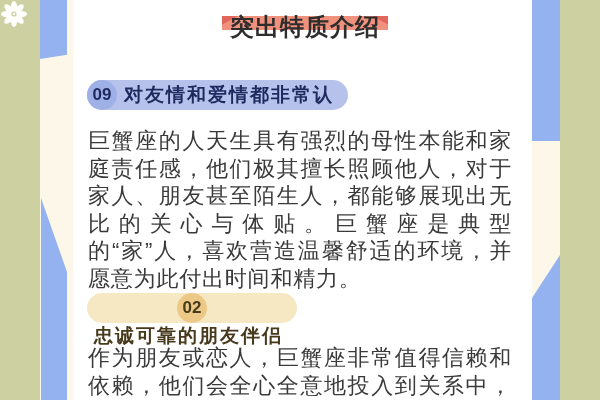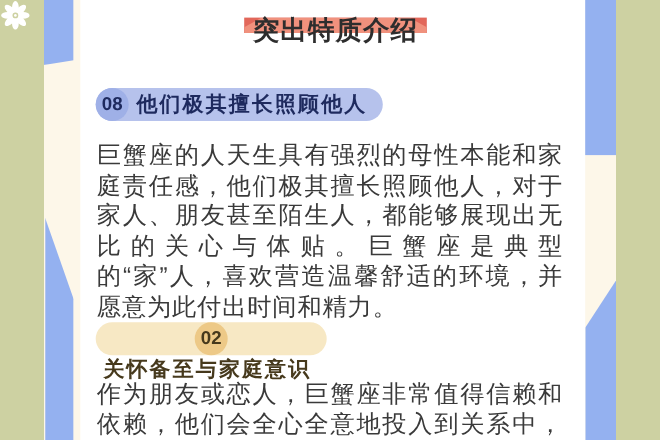--- a/index.html
+++ b/index.html
@@ -80,22 +80,22 @@
 <div class="blue-shape blue-tr"></div>
 <div class="blue-shape blue-br"></div>
 
 <div class="banner">
   <div class="banner-dark"></div>
   <div class="banner-light"></div>
   <div class="banner-title">突出特质介绍</div>
 </div>
 
 <div class="section-pill pill-blue">
-  <span class="pill-num">08</span>
-  <span class="pill-label">他们极其擅长照顾他人</span>
+  <span class="pill-num">09</span>
+  <span class="pill-label">对友情和爱情都非常认</span>
 </div>
 <div class="body-text body-1">巨蟹座的人天生具有强烈的母性本能和家庭责任感，他们极其擅长照顾他人，对于家人、朋友甚至陌生人，都能够展现出无比的关心与体贴。巨蟹座是典型的“家”人，喜欢营造温馨舒适的环境，并愿意为此付出时间和精力。</div>
 
 <div class="section-pill pill-yellow">
   <span class="pill-num">02</span>
-  <span class="pill-label">关怀备至与家庭意识</span>
+  <span class="pill-label">忠诚可靠的朋友伴侣</span>
 </div>
 <div class="body-text body-2">作为朋友或恋人，巨蟹座非常值得信赖和依赖，他们会全心全意地投入到关系中，对友情和爱情都非常认</div>
 
 </body></html>

